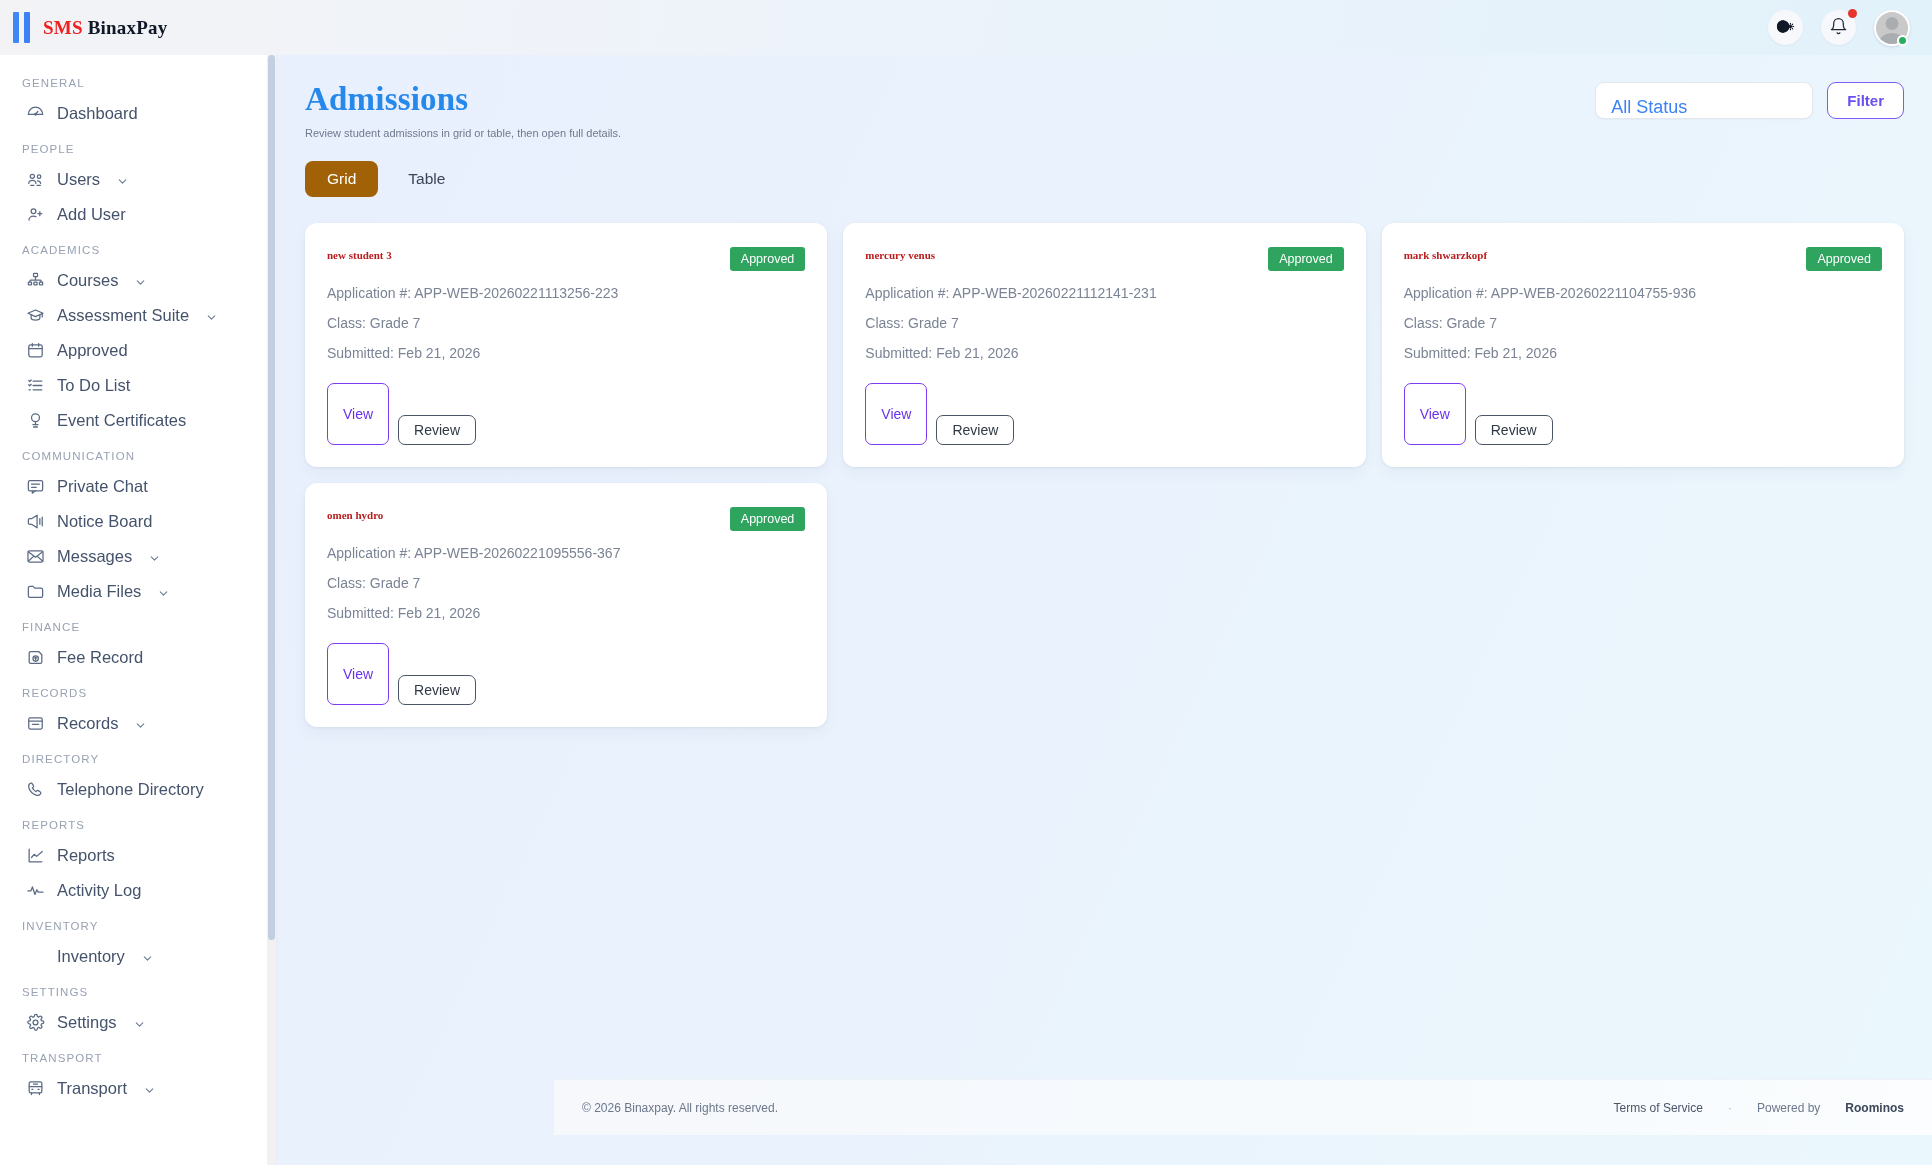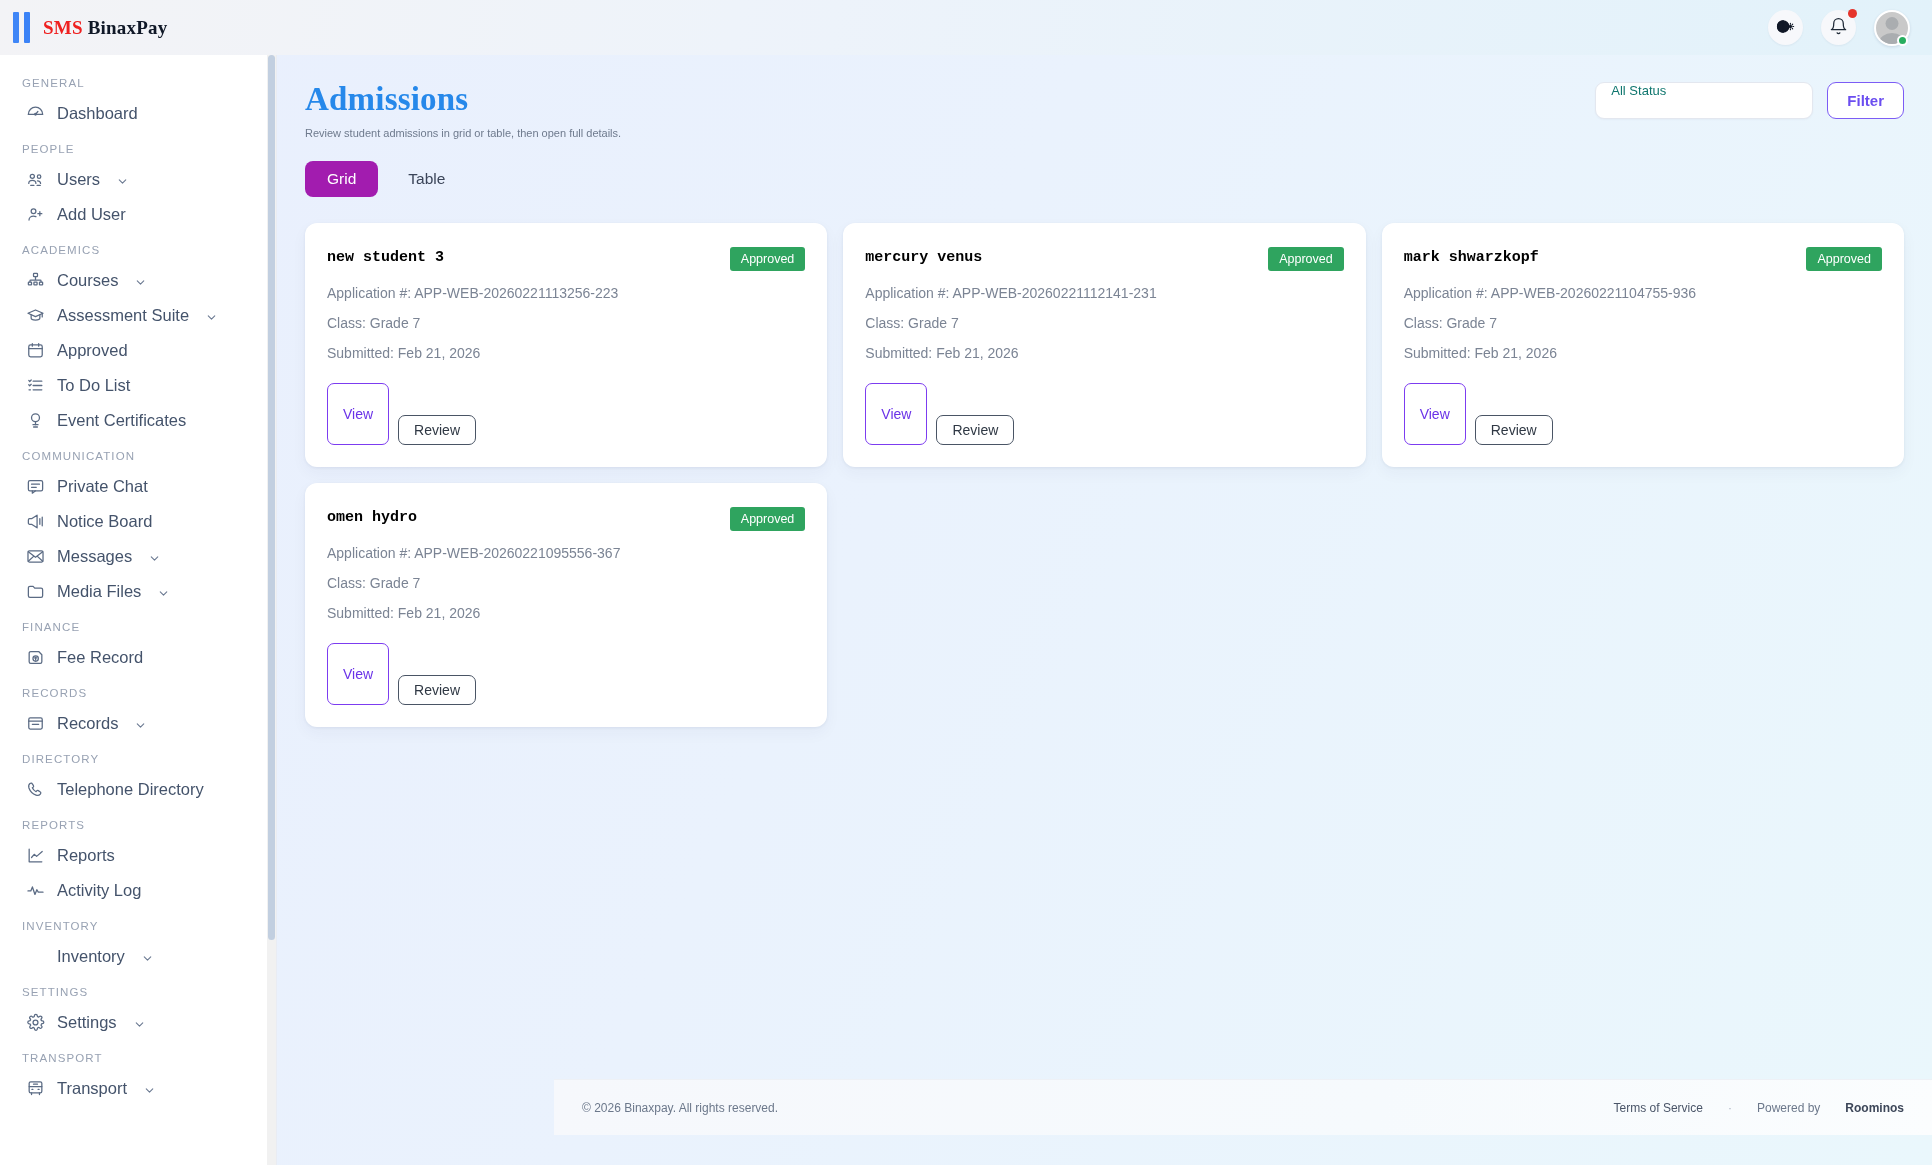--- a/index.html
+++ b/index.html
@@ -117,52 +117,52 @@
   .page-sub {
     margin-top: 9px; font-size: 11px; color: #6e7a8d;
   }
   .head-controls {
     position: absolute; top: 27px; right: 28px;
     display: flex; align-items: center; gap: 14px;
   }
   .status-select {
     width: 218px; height: 37px; border-radius: 9px;
     background: #fff; border: 1px solid #e3e7ef;
-    display: flex; align-items: flex-start; padding: 0 15px;
-    font-size: 13px; color: #0f766e; cursor: pointer;
+    display: flex; align-items: flex-end; padding: 0 15px;
+    font-size: 18px; color: #3b82f6; cursor: pointer;
     box-shadow: 0 1px 2px rgba(40,60,110,.04);
   }
   .filter-btn {
     height: 37px; padding: 0 19px; border-radius: 9px;
     background: #fff; border: 1.6px solid #7c5cf5;
     color: #6b4ef0; font-size: 15px; font-weight: 600;
     display: flex; align-items: center; cursor: pointer;
   }
 
   .tabs { display: flex; align-items: center; gap: 8px; padding: 22px 28px 0 28px; }
   .tab {
     padding: 9px 22px; border-radius: 8px; font-size: 15.5px;
     color: #3b4559; cursor: pointer; background: transparent; border: none;
   }
-  .tab.active { background: #a21caf; color: #fff; }
+  .tab.active { background: #a16207; color: #fff; }
 
   .cards-grid {
     padding: 26px 28px 0 28px;
     display: grid; grid-template-columns: repeat(3, 1fr); gap: 16px;
     align-content: start;
   }
   .card {
     background: #fff; border-radius: 12px; padding: 24px 22px 22px 22px;
     box-shadow: 0 1px 3px rgba(35,55,100,.07), 0 6px 16px rgba(35,55,100,.045);
     min-height: 166px;
   }
   .card-top { display: flex; align-items: flex-start; justify-content: space-between; }
   .card-name {
-    font-family: Liberation Mono, monospace;
-    font-size: 15px; font-weight: bold; color: #000000; padding-top: 2px;
+    font-family: Liberation Serif, serif;
+    font-size: 11px; font-weight: bold; color: #b91c1c; padding-top: 2px;
   }
   .badge {
     background: #2fa45f; color: #fff; font-size: 12.5px;
     padding: 5px 11px; border-radius: 3px; white-space: nowrap;
   }
   .card-line { font-size: 14px; color: #7b8494; margin-top: 14px; }
   .card-line:nth-of-type(1) { margin-top: 18px; }
   .card-actions { display: flex; gap: 9px; margin-top: 22px; }
   .btn-view, .btn-review {
     font-size: 14px; padding: 6px 15px; border-radius: 7px;

